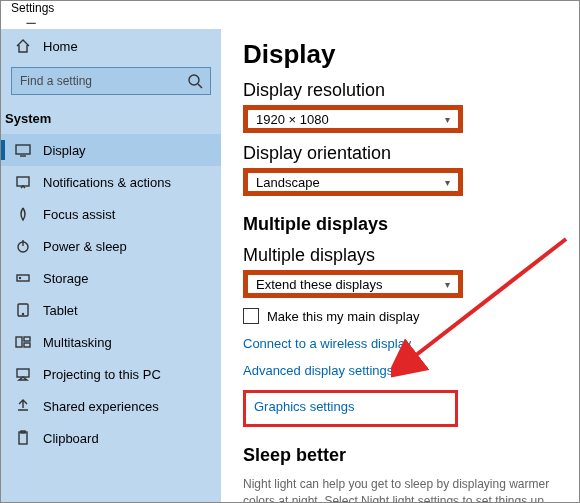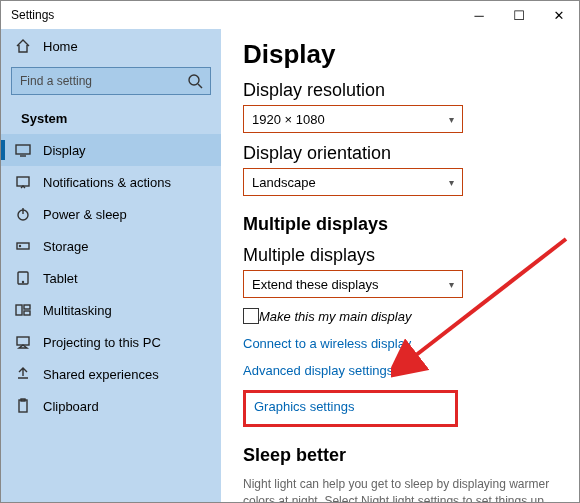--- a/index.html
+++ b/index.html
@@ -1,38 +1,38 @@
 <!DOCTYPE html>
 <html><head>
 <meta charset="utf-8">
 <style>
 * { box-sizing: border-box; margin: 0; padding: 0; font-family: "Segoe UI", sans-serif; }
 body { background: #fff; width: 580px; height: 503px; overflow: hidden; border: 1px solid #888; }
-.titlebar { display: flex; align-items: center; height: 28px; padding-left: 10px; font-size: 12px; }
+.titlebar { display: flex; align-items: flex-start; height: 28px; padding-left: 10px; font-size: 12px; flex-direction: column; }
 .titlebar .title { flex: 1; }
 .titlebar .wbtn { width: 40px; height: 28px; display: flex; align-items: center; justify-content: center; font-size: 13px; font-family: "Segoe UI Symbol", sans-serif; }
 .app { display: flex; height: calc(100% - 28px); }
 .sidebar { width: 220px; background: #bdd7ef; display: flex; flex-direction: column; padding-top: 2px; }
 .home { display: flex; align-items: center; padding: 7px 14px; font-size: 13px; gap: 12px; }
 .home .icon, .navitem .icon { width: 16px; display: flex; justify-content: center; }
 .search { margin: 6px 10px 10px; position: relative; }
 .search input { width: 100%; height: 28px; background: #a8cbe9; border: 1px solid #5a8ab5; padding: 0 28px 0 8px; font-size: 12px; color: #333; outline: none; }
 .search input::placeholder { color: #4a4a4a; }
 .search .sicon { position: absolute; right: 8px; top: 6px; font-size: 13px; color: #333; }
-.section-label { font-size: 13px; font-weight: 600; padding: 6px 20px 8px; }
+.section-label { font-size: 13px; font-weight: 600; padding: 6px 4px 8px; }
 .navitem { display: flex; align-items: center; padding: 8px 14px; font-size: 13px; gap: 12px; position: relative; cursor: default; }
 .navitem.active { background: #a8cbe9; }
 .navitem.active::before { content: ""; position: absolute; left: 0; top: 6px; bottom: 6px; width: 4px; background: #0a64a4; }
 .content { flex: 1; padding: 10px 24px 0 22px; overflow: hidden; position: relative; }
 h1 { font-size: 26px; font-weight: 600; margin-bottom: 10px; }
 h2 { font-size: 18px; font-weight: 600; margin: 18px 0 10px; }
 .field-label { font-size: 18px; margin-bottom: 4px; }
-.select { border: 1px solid #c2410c; height: 28px; width: 220px; display: flex; align-items: center; padding: 0 8px; font-size: 13px; justify-content: space-between; margin-bottom: 10px; }
+.select { border: 5px solid #c2410c; height: 28px; width: 220px; display: flex; align-items: center; padding: 0 8px; font-size: 13px; justify-content: space-between; margin-bottom: 10px; }
 .select .chev { font-size: 10px; color: #555; }
-.checkbox-row { display: flex; align-items: center; font-size: 13px; margin-top: 6px; font-style: italic; }
+.checkbox-row { display: flex; align-items: center; gap: 8px; font-size: 13px; margin-top: 6px; }
 .checkbox-row .cb { width: 16px; height: 16px; border: 1.5px solid #333; }
 .link { color: #0066b4; font-size: 13px; margin-top: 12px; display: block; }
 .highlight-box { border: 3px solid #e02626; padding: 6px 8px 10px; margin-top: 12px; width: 215px; }
 .highlight-box .link { margin-top: 0; }
 .desc { font-size: 12px; color: #666; line-height: 1.4; }
 .arrow { position: absolute; pointer-events: none; }
 svg.ic { width: 16px; height: 16px; stroke: #333; stroke-width: 1.4; fill: none; }
 </style>
 </head>
 <body>
@@ -79,20 +79,28 @@
           <svg class="ic" viewBox="0 0 16 16">
             <rect x="2" y="3" width="12" height="9"></rect>
             <path d="M6 14 L8 12 L10 14"></path>
           </svg>
         </span>
       <span>Notifications &amp; actions</span>
     </div>
     <div class="navitem">
       <span class="icon">
           <svg class="ic" viewBox="0 0 16 16">
+            <path d="M8 2 Q4 8 8 14 Q12 8 8 2"></path>
+          </svg>
+        </span>
+      <span>Focus assist</span>
+    </div>
+    <div class="navitem">
+      <span class="icon">
+          <svg class="ic" viewBox="0 0 16 16">
             <circle cx="8" cy="9" r="5"></circle>
             <path d="M8 2 V8"></path>
           </svg>
         </span>
       <span>Power &amp; sleep</span>
     </div>
     <div class="navitem">
       <span class="icon">
           <svg class="ic" viewBox="0 0 16 16">
             <rect x="2" y="5" width="12" height="6"></rect>

